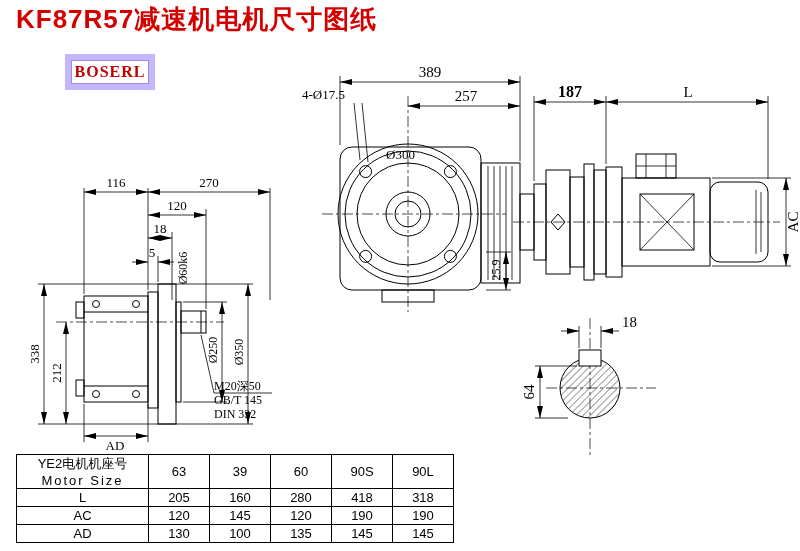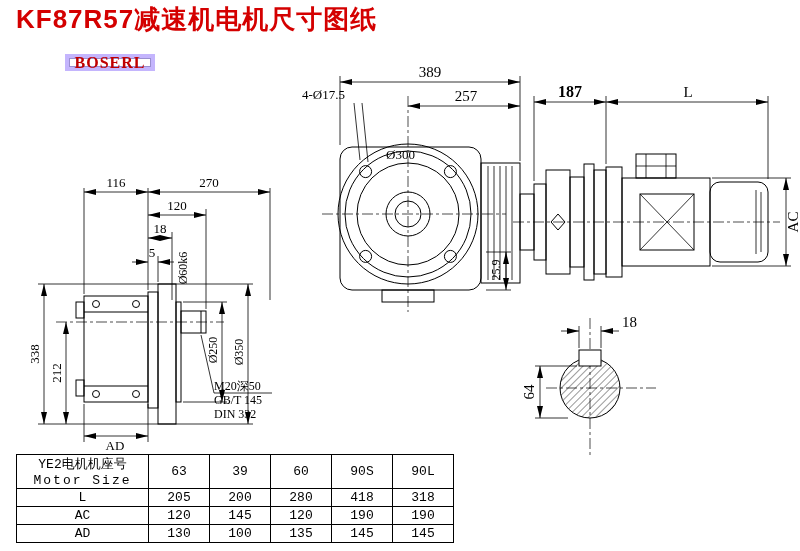--- a/index.html
+++ b/index.html
@@ -1,36 +1,36 @@
 <!DOCTYPE html>
 <html><head>
 <meta charset="utf-8">
 <style>
   * { margin:0; padding:0; box-sizing:border-box; }
   html,body { width:800px; height:551px; background:#ffffff; overflow:hidden;
               font-family:"Liberation Sans", sans-serif; }
   .stage { position:absolute; left:8px; top:0; width:800px; height:551px; background:#fff; }
   .title { position:absolute; left:8px; top:2px; font-size:26px; font-weight:bold;
            color:#d40000; letter-spacing:1px; white-space:nowrap; }
-  .brand { position:absolute; left:57px; top:54px; width:90px; height:17px;
-           border:4px solid #c4b5fd; box-shadow:inset 0 0 0 1px #9a8fd0;
+  .brand { position:absolute; left:57px; top:54px; width:90px; height:36px;
+           border:6px solid #c4b5fd; box-shadow:inset 0 0 0 1px #9a8fd0;
            display:flex; align-items:center; justify-content:center;
            color:#c00000; font-family:"Liberation Serif", serif; font-size:16px;
            font-weight:bold; letter-spacing:1px; background:#fff; }
   svg.draw { position:absolute; left:0; top:0; }
   svg text { font-family:"Liberation Serif", serif; font-size:13px; fill:#000; }
   text.b  { font-size:16px; font-weight:bold; }
   text.lg { font-size:15px; }
   text.sm { font-size:12px; }
   .ln   { stroke:#000; stroke-width:1; fill:none; }
   .fw   { stroke:#000; stroke-width:1; fill:#ffffff; }
   .thin { stroke-width:0.8; }
   .cl   { stroke:#000; stroke-width:0.7; fill:none; stroke-dasharray:11 3 3 3; }
   .size-table { position:absolute; left:8px; top:454px; border-collapse:collapse;
-                font-family:Liberation Mono, monospace; font-size:13px; color:#000;
+                font-family:Liberation Sans, sans-serif; font-size:13px; color:#000;
                 background:#fff; }
   .size-table th, .size-table td { border:1px solid #000; text-align:center;
                 font-weight:normal; padding:0 3px; }
   .size-table th { height:34px; }
   .size-table td { height:18px; }
   .lblcol { width:132px; }
   .col { width:61px; }
   .ls { letter-spacing:2px; }
 </style>
 </head>
@@ -219,21 +219,21 @@
       </th>
       <th class="col">63</th>
       <th class="col">39</th>
       <th class="col">60</th>
       <th class="col">90S</th>
       <th class="col">90L</th>
     </tr>
     <tr>
       <td>L</td>
       <td>205</td>
-      <td>200</td>
+      <td>160</td>
       <td>280</td>
       <td>418</td>
       <td>318</td>
     </tr>
     <tr>
       <td>AC</td>
       <td>120</td>
       <td>145</td>
       <td>120</td>
       <td>190</td>

